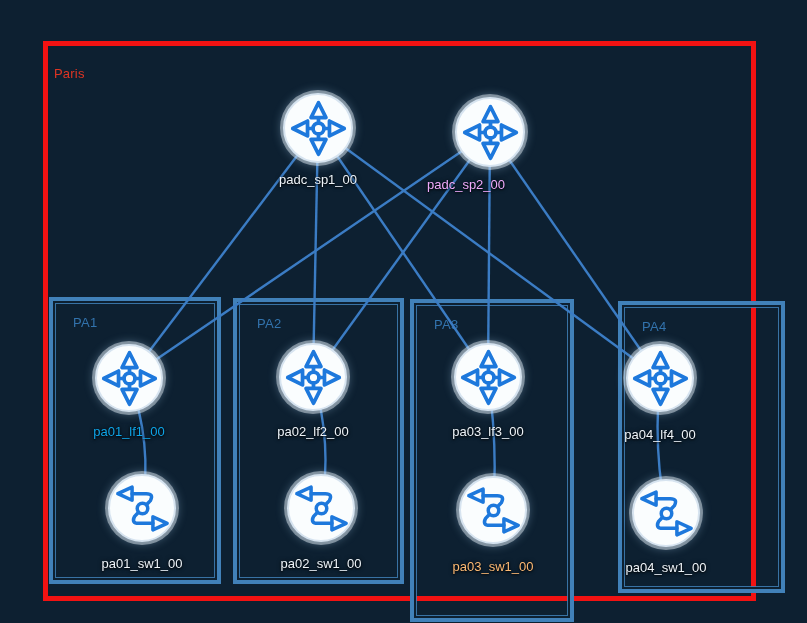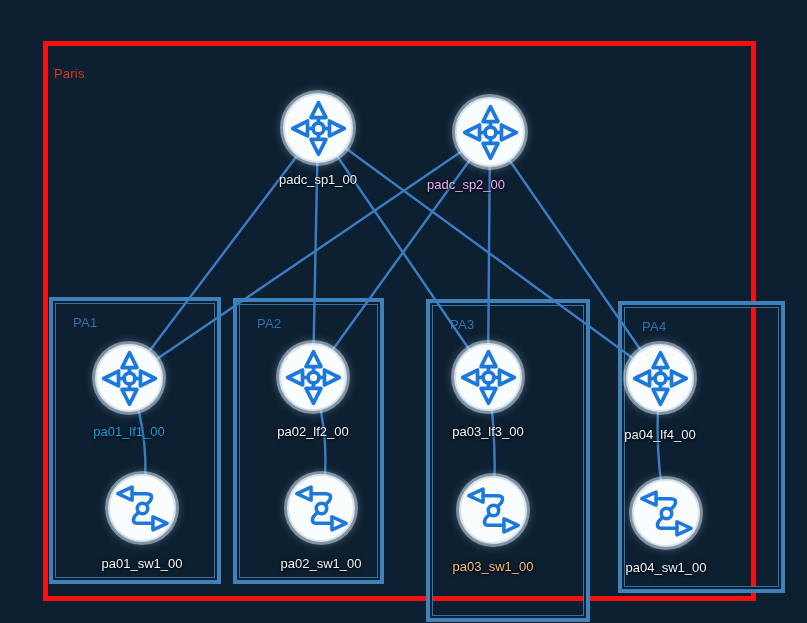--- a/index.html
+++ b/index.html
@@ -60,24 +60,24 @@
 </head>
 <body>
 
 <div class="canvas" id="canvas" style="width: 807px; height: 623px; background: rgb(13, 32, 49);">
   <div class="region-label" style="color: rgb(223, 53, 35);">Paris</div>
   <div class="region-box" id="region-box" style="left: 43px; top: 41px; width: 713px; height: 560px; border-color: rgb(242, 18, 18);"></div>
   <div class="groups-layer" id="groups-layer">
       <div class="group" style="left: 49px; top: 297px; width: 172px; height: 287px; border-color: rgb(65, 129, 185);">
         <div class="group-label" style="color: rgb(50, 115, 173);">PA1</div>
       </div>
-      <div class="group" style="left: 233px; top: 298px; width: 151px; height: 286px; border-color: rgb(65, 129, 185);">
+      <div class="group" style="left: 233px; top: 298px; width: 171px; height: 286px; border-color: rgb(65, 129, 185);">
         <div class="group-label" style="color: rgb(50, 115, 173);">PA2</div>
       </div>
-      <div class="group" style="left: 410px; top: 299px; width: 164px; height: 323px; border-color: rgb(65, 129, 185); margin-left: 16px;">
+      <div class="group" style="left: 410px; top: 299px; width: 164px; height: 323px; border-color: rgb(65, 129, 185);">
         <div class="group-label" style="color: rgb(50, 115, 173);">PA3</div>
       </div>
       <div class="group" style="left: 582px; top: 301px; width: 167px; height: 292px; border-color: rgb(65, 129, 185); margin-left: 36px;">
         <div class="group-label" style="color: rgb(50, 115, 173);">PA4</div>
       </div>
     </div>
   <svg class="edges-layer" id="edges-layer" width="807" height="623">
       <path d="M 318 128 L 129 378" fill="none" stroke="#3b7cc4" stroke-width="2.4"></path>
       <path d="M 318 128 L 313 377" fill="none" stroke="#3b7cc4" stroke-width="2.4"></path>
       <path d="M 318 128 L 488 377" fill="none" stroke="#3b7cc4" stroke-width="2.4"></path>

